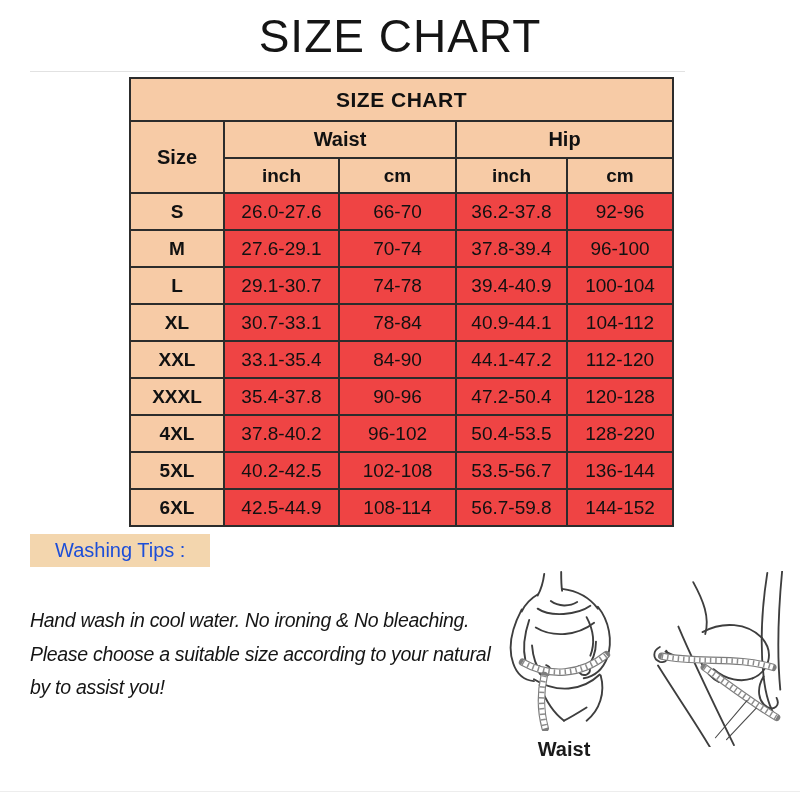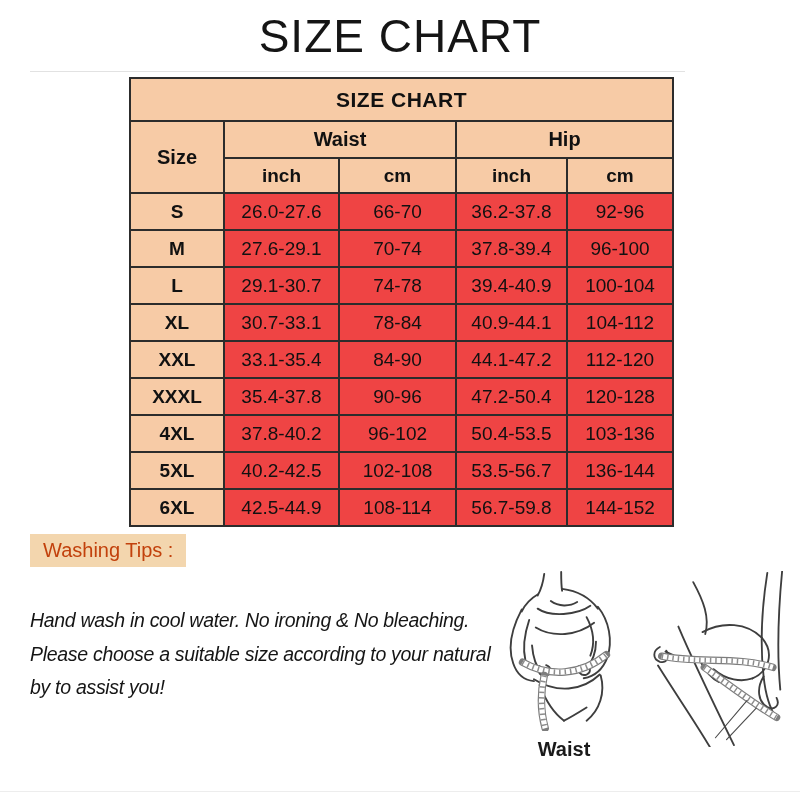--- a/index.html
+++ b/index.html
@@ -36,22 +36,22 @@
   }
   .peach{background:var(--table_header_bg,#F7CBA6);}
   .row-title{height:43px;font-size:21px;font-weight:bold;letter-spacing:0.5px;}
   .row-group{height:37px;font-size:20px;font-weight:bold;margin-top:12px;}
   .row-sub{height:35px;font-size:19px;font-weight:bold;}
   .size-table td.data{height:35px;font-size:19px;font-weight:400;background:#ef4444;}
   .size-table td.sizecol{height:35px;font-size:19px;font-weight:bold;}
   .tips-badge{
     position:absolute;left:30px;top:534px;
     background:var(--tips_highlight_bg,#F3D6AE);
-    font-size:20px;font-weight:400;color:#c2410c;
-    padding:5px 13px;white-space:nowrap;line-height:23px;
+    font-size:20px;font-weight:400;color:#1d4ed8;
+    padding:5px 25px;white-space:nowrap;line-height:23px;
   }
   .wash-text{
     position:absolute;left:30px;top:604px;width:470px;
     font-size:19.5px;letter-spacing:-0.3px;line-height:33.5px;
     color:#151515;
   }
   .wash-text .tline{white-space:nowrap;font-style:italic;}
   .figures{
     position:absolute;left:489px;top:571px;width:312px;height:200px;
     display:flex;align-items:flex-start;
@@ -139,21 +139,21 @@
     <td class="data">35.4-37.8</td>
     <td class="data">90-96</td>
     <td class="data">47.2-50.4</td>
     <td class="data">120-128</td>
   </tr>
   <tr>
     <td class="peach sizecol">4XL</td>
     <td class="data">37.8-40.2</td>
     <td class="data">96-102</td>
     <td class="data">50.4-53.5</td>
-    <td class="data">103-136</td>
+    <td class="data">128-220</td>
   </tr>
   <tr>
     <td class="peach sizecol">5XL</td>
     <td class="data">40.2-42.5</td>
     <td class="data">102-108</td>
     <td class="data">53.5-56.7</td>
     <td class="data">136-144</td>
   </tr>
   <tr>
     <td class="peach sizecol">6XL</td>

